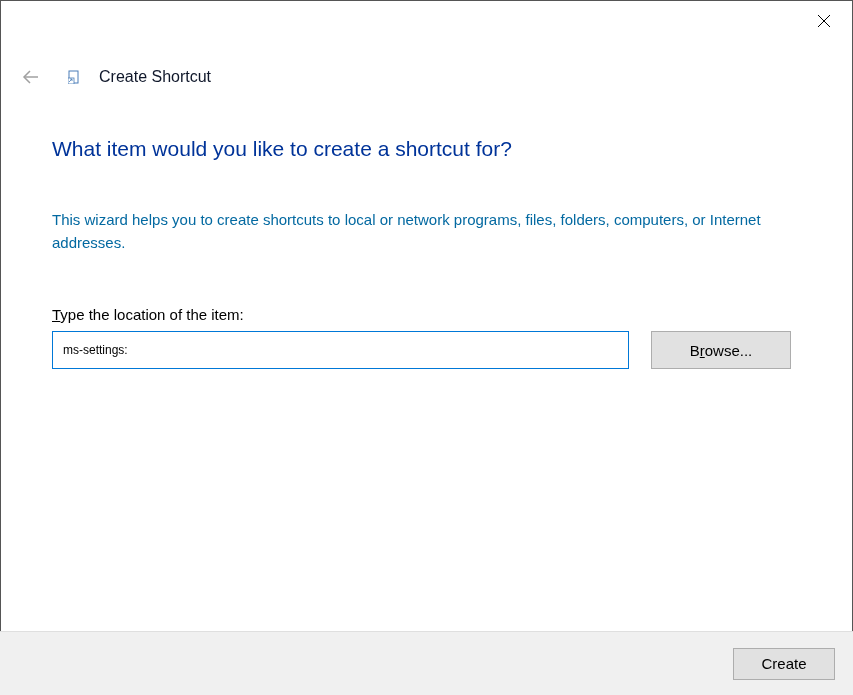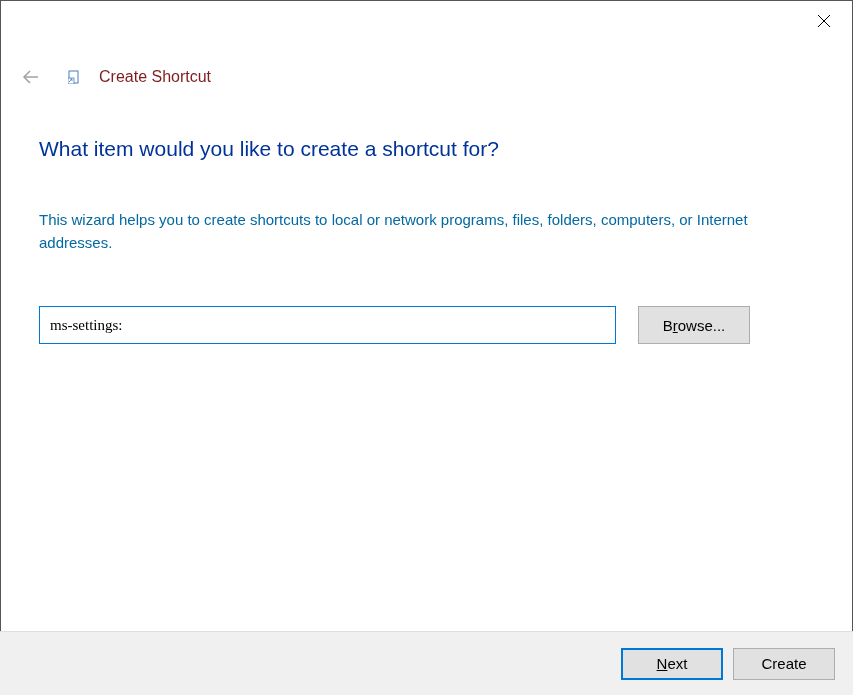--- a/index.html
+++ b/index.html
@@ -53,24 +53,25 @@
     .shortcut-icon {
       width: 16px;
       height: 16px;
       display: flex;
       align-items: center;
       justify-content: center;
       margin-left: 8px;
     }
     .window-title {
       font-size: 16px;
-      color: #7f1d1d;
+      color: #0f172a;
     }
     .content {
       padding: 40px 38px 0 38px;
+      margin-left: 13px;
     }
     .heading {
       color: #003399;
       font-size: 21px;
       font-weight: 400;
       margin-bottom: 48px;
     }
     .description {
       font-size: 15px;
       line-height: 1.5;
@@ -89,26 +90,26 @@
       display: flex;
       align-items: stretch;
       gap: 22px;
       margin-bottom: 48px;
     }
     .location-input {
       flex: 0 0 577px;
       height: 38px;
       border: 1px solid #0078d7;
       padding: 0 10px;
-      font-size: 15px;
-      font-family: Liberation Serif, serif;
+      font-size: 12px;
+      font-family: Liberation Sans, sans-serif;
       outline: none;
     }
     .browse-btn {
-      width: 112px;
+      width: 140px;
       height: 38px;
       background: #e1e1e1;
       border: 1px solid #adadad;
       font-size: 15px;
       font-family: inherit;
       cursor: pointer;
     }
     .continue-text {
       font-size: 15px;
     }
@@ -166,28 +167,28 @@
     </svg>
   </div>
   <div class="window-title">Create Shortcut</div>
 </div>
 
 <div class="content">
   <h1 class="heading">What item would you like to create a shortcut for?</h1>
 
   <p class="description">This wizard helps you to create shortcuts to local or network programs, files, folders, computers, or Internet addresses.</p>
 
+  <label class="label">
+    <span class="underline-char">T</span><span>ype the location of the item:</span>
+  </label>
 
   <div class="input-row">
     <input type="text" class="location-input" value="ms-settings:" style="">
     <button class="browse-btn">
       <span>B</span><span class="underline-char">r</span><span>owse...</span>
     </button>
   </div>
 
 </div>
 
 <div class="footer">
-  <button class="footer-btn primary">
-    <span class="underline-char">N</span><span>ext</span>
-  </button>
   <button class="footer-btn">Create</button>
 </div>
 
 </body></html>

